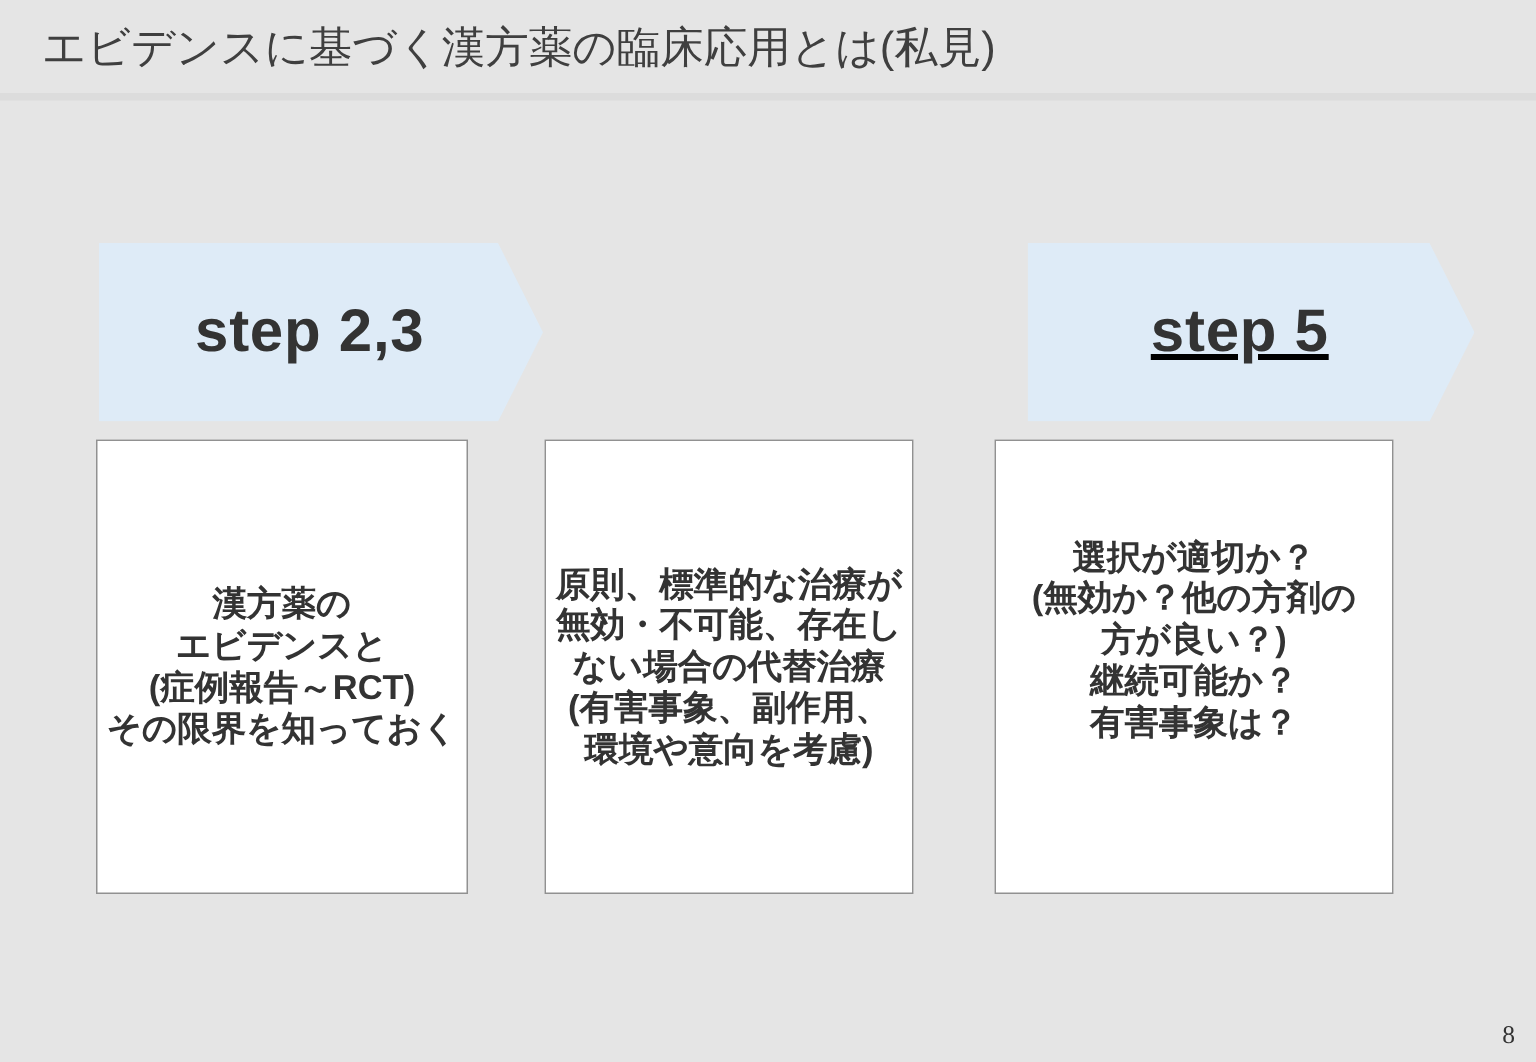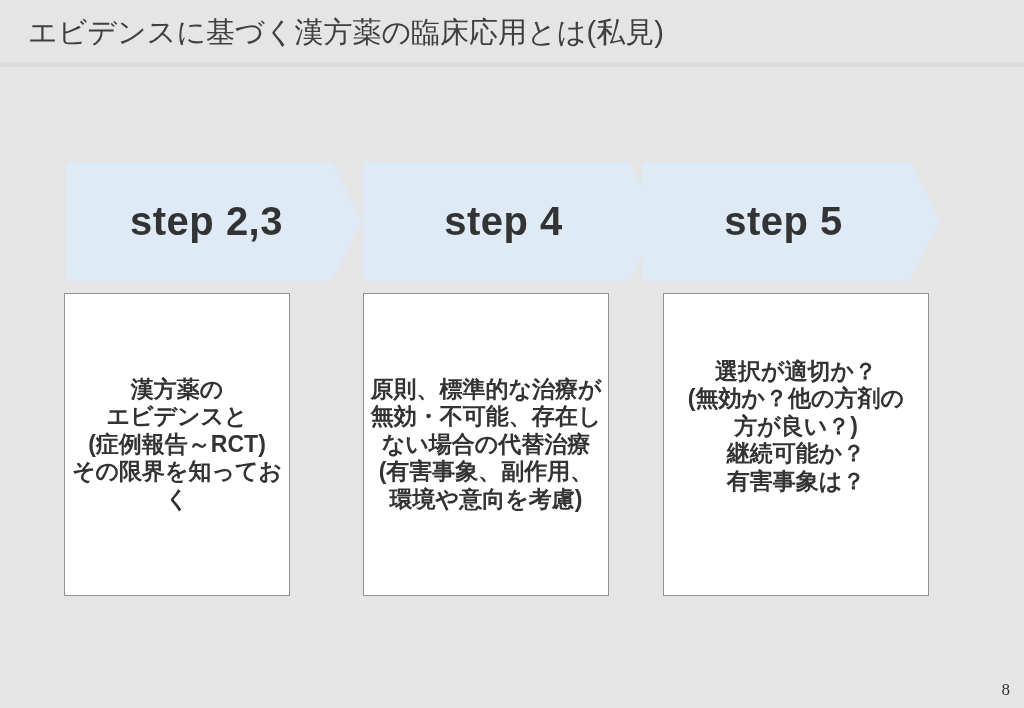--- a/index.html
+++ b/index.html
@@ -41,40 +41,40 @@
     background: var(--chevron-fill, #deebf7);
     clip-path: polygon(0 0, calc(100% - 30px) 0, 100% 50%, calc(100% - 30px) 100%, 0 100%);
     display: flex;
     align-items: center;
     justify-content: center;
     padding-right: 15px;
     box-sizing: border-box;
   }
   .chevron.c1 { left: 66px;  width: 296px; }
   .chevron.c2 { left: 363px; width: 296px; }
-  .chevron.c3 { left: 642px; width: 298px; }
+  .chevron.c3 { left: 685px; width: 298px; text-decoration: underline; }
   .chevron-label {
     font-size: 40px;
     font-weight: 700;
     color: var(--text, #333333);
     letter-spacing: 0.5px;
   }
   .box {
     position: absolute;
     top: 293px;
     height: 303px;
     background: #ffffff;
     border: 1.5px solid var(--box-border, #919191);
     box-sizing: border-box;
     display: flex;
     align-items: center;
     justify-content: center;
     text-align: center;
   }
-  .box.b1 { left: 64px;  width: 226px; }
+  .box.b1 { left: 64px;  width: 248px; }
   .box.b2 { left: 363px; width: 246px; }
   .box.b3 { left: 663px; width: 266px; padding-bottom: 36px; }
   .box-text {
     font-size: 23px;
     font-weight: 700;
     line-height: 1.2;
     color: var(--text, #333333);
     white-space: pre-line;
   }
   .page-number {
@@ -89,23 +89,20 @@
 </head>
 <body>
 
 <div class="slide">
 
   <h1 class="title">エビデンスに基づく漢方薬の臨床応用とは(私見)</h1>
   <div class="divider"></div>
 
   <div class="chevron c1">
     <span class="chevron-label">step 2,3</span>
-  </div>
-  <div class="chevron c2">
-    <span class="chevron-label">step 4</span>
   </div>
   <div class="chevron c3">
     <span class="chevron-label">step 5</span>
   </div>
 
   <div class="box b1">
     <span class="box-text">漢方薬の
 エビデンスと
 (症例報告～RCT)
 その限界を知っておく</span>

